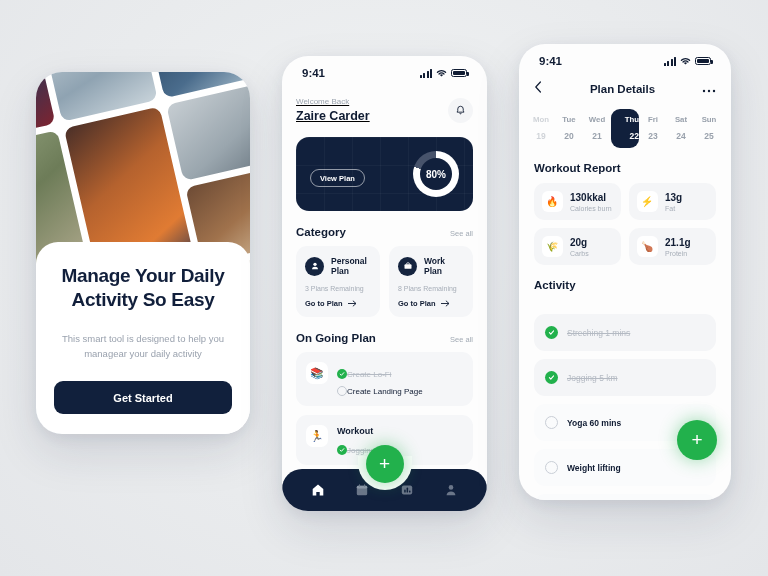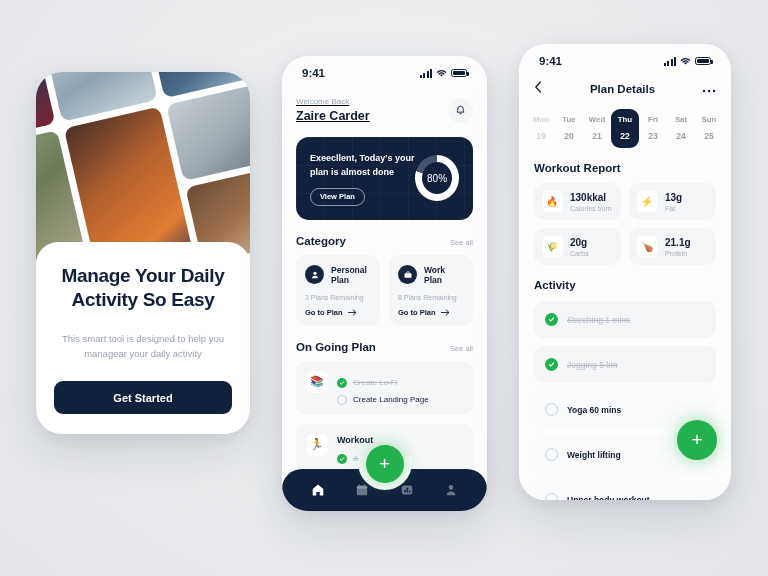--- a/index.html
+++ b/index.html
@@ -80,21 +80,21 @@
       background-size: 28px 28px; }
   .banner-txt { position: relative; z-index: 1; }
   .banner-line { font-size: 9px; font-weight: 600; color: #fff; line-height: 1.6; max-width: 110px; }
   .viewplan { margin-top: 8px; display: inline-flex; align-items: center; justify-content: center;
       border: 1px solid rgba(255,255,255,.55); border-radius: 11px;
       padding: 3.5px 9px; font-size: 7.5px; color: #fff; font-weight: 600; }
   .ring { position: relative; z-index: 1; width: 46px; height: 46px; border-radius: 50%;
       background: conic-gradient(#ffffff 0% 80%, #47536b 80% 100%);
       display: flex; align-items: center; justify-content: center; }
   .ring::before { content:""; position: absolute; inset: 7px; border-radius: 50%; background: #11203c; }
-  .ring span { position: relative; font-size: 10px; font-weight: 400; color: #fff; }
+  .ring span { position: relative; font-size: 10px; font-weight: 700; color: #fff; }
 
   .sec-head { display: flex; align-items: baseline; justify-content: space-between;
       margin: 15px 0 8px; }
   .sec-title { font-size: 11.5px; font-weight: 700; color: #101c33; }
   .sec-link { font-size: 7.5px; color: #a3abb5; }
 
   .cat-row { display: flex; gap: 9px; }
   .cat-card { flex: 1; background: #f5f6f8; border-radius: 11px; padding: 10px 9px 9px; }
   .cat-top { display: flex; align-items: center; gap: 7px; }
   .cat-ic { width: 19px; height: 19px; border-radius: 50%; background: #15243f;
@@ -102,21 +102,21 @@
   .cat-name { font-size: 8.5px; font-weight: 700; color: #101c33; }
   .cat-rem { margin-top: 9px; font-size: 7px; color: #a7aeb8; }
   .cat-go { margin-top: 7px; font-size: 7.5px; font-weight: 700; color: #101c33;
       display: flex; align-items: center; gap: 5px; }
 
   .plan-card { background: #f5f6f8; border-radius: 11px; padding: 10px;
       display: flex; gap: 9px; margin-bottom: 9px; }
   .plan-ic { width: 22px; height: 22px; border-radius: 7px; background: #fff; flex: none;
       display: flex; align-items: center; justify-content: center; font-size: 11px; }
   .plan-title { font-size: 9px; font-weight: 700; color: #101c33; line-height: 1.45; }
-  .task { display: flex; align-items: center; gap: 6px; margin-top: 7px; font-size: 8px; }
+  .task { display: flex; align-items: center; gap: 0; margin-top: 7px; font-size: 8px; }
   .tick { width: 10px; height: 10px; border-radius: 50%; background: #22b14c; flex: none;
       display: flex; align-items: center; justify-content: center; }
   .tick svg { width: 6px; height: 6px; }
   .circ { width: 10px; height: 10px; border-radius: 50%; border: 1.2px solid #c3c9d1;
       flex: none; }
   .task.done span { color: #b4bac3; text-decoration: line-through; }
   .task span { color: #101c33; }
 
   .navbar { position: absolute; left: 0; right: 0; bottom: 0; height: 42px;
       background: #11203c; border-radius: 20px 20px 0 0;
@@ -141,21 +141,21 @@
   .chev { font-size: 13px; color: #101c33; }
   .dots { font-size: 13px; color: #101c33; letter-spacing: 1px; line-height: .6; }
 
   .days { display: flex; align-items: stretch; justify-content: space-between;
       margin: 13px -9px 0; padding: 0 2px; }
   .day { flex: 1; text-align: center; padding: 6px 0 7px; border-radius: 9px; }
   .day .dn { font-size: 7.8px; color: #99a1ac; font-weight: 600; }
   .day .dd { font-size: 8.5px; color: #99a1ac; font-weight: 600; margin-top: 7px; }
   .day.clip { opacity: .45; }
   .day.active { background: #11203c; }
-  .day.active .dn, .day.active .dd { color: #fff; }
+  .day.active .dn, .day.active .dd { color: #fff; text-align: right; }
 
   .stat-grid { display: grid; grid-template-columns: 1fr 1fr; gap: 8px; margin-top: 9px; }
   .stat { background: #f4f5f7; border-radius: 10px; padding: 8px;
       display: flex; align-items: center; gap: 7px; }
   .stat-ic { width: 21px; height: 21px; border-radius: 6px; background: #fff;
       display: flex; align-items: center; justify-content: center; font-size: 10px; flex: none; }
   .stat-val { font-size: 10px; font-weight: 700; color: #101c33; }
   .stat-lbl { font-size: 7px; color: #a7aeb8; margin-top: 2px; }
 
   .act-row { background: #f4f5f7; border-radius: 11px; padding: 12px 11px;
@@ -224,21 +224,20 @@
         <div class="bell">
           <svg width="11" height="11" viewBox="0 0 14 14">
               <path d="M7 1.6a3.5 3.5 0 0 0-3.5 3.5v2.2L2.6 9.1h8.8l-.9-1.8V5.1A3.5 3.5 0 0 0 7 1.6z" fill="none" stroke="#101c33" stroke-width="1.1" stroke-linejoin="round"></path>
               <path d="M5.9 10.5a1.2 1.2 0 0 0 2.2 0" fill="none" stroke="#101c33" stroke-width="1.1" stroke-linecap="round"></path>
             </svg>
         </div>
       </div>
 
       <div class="banner">
         <div class="banner-txt">
-          <div class="banner-line">Exeecllent, Today's your plan is almost done</div>
           <div class="viewplan">View Plan</div>
         </div>
         <div class="ring">
           <span>80%</span>
         </div>
       </div>
 
       <div class="sec-head">
         <div class="sec-title">Category</div>
         <div class="sec-link">See all</div>
@@ -449,21 +448,21 @@
         </div>
         <div class="stat">
           <div class="stat-ic">🍗</div>
           <div>
               <div class="stat-val">21.1g</div>
                <div class="stat-lbl">Protein</div>
             </div>
         </div>
       </div>
 
-      <div class="sec-head" style="margin:14px 0 10px">
+      <div class="sec-head" style="margin:14px 0 23px">
         <div class="sec-title">Activity</div>
       </div>
 
       <div class="act-row done">
         <div class="act-tick">
             <svg viewBox="0 0 10 10">
               <path d="M2 5.2 4 7.2 8 2.8" stroke="#fff" stroke-width="1.6" fill="none" stroke-linecap="round" stroke-linejoin="round"></path>
             </svg>
           </div>
         <div class="act-txt">Streching 1 mins</div>

